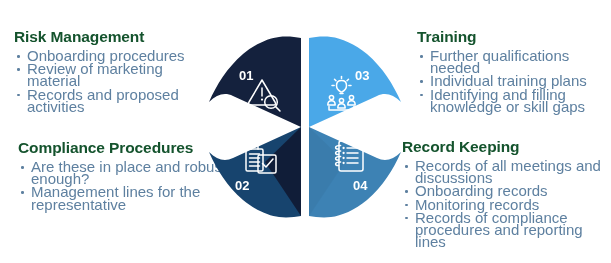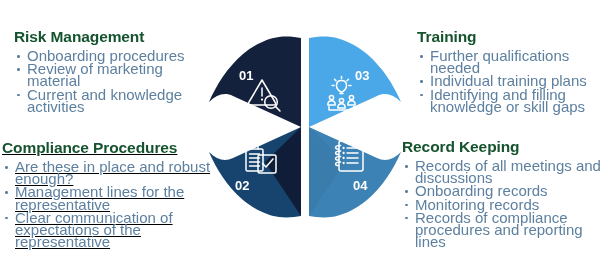--- a/index.html
+++ b/index.html
@@ -51,21 +51,21 @@
     position: absolute;
     left: 3px;
     top: 5px;
     width: 2.6px;
     height: 2.6px;
     border-radius: 50%;
     background: #5e80a0;
   }
 
   #blk-risk        { left: 14px;  top: 28px;  width: 200px; }
-  #blk-compliance  { left: 2px;   top: 139px; width: 212px; text-decoration: underline; }
+  #blk-compliance  { left: 18px;   top: 139px; width: 212px; }
   #blk-training    { left: 417px; top: 28px;  width: 200px; }
   #blk-record      { left: 402px; top: 138px; width: 205px; }
 
   
   #center-graphic {
     position: absolute;
     left: 205px;
     top: 36px;
     width: 200px;
     height: 182px;
@@ -90,30 +90,29 @@
 </head>
 <body>
 
 <div id="stage">
 
   <div class="block" id="blk-risk">
     <h2>Risk Management</h2>
     <ul>
       <li>Onboarding procedures</li>
       <li>Review of marketing material</li>
-      <li>Current and knowledge activities</li>
+      <li>Records and proposed activities</li>
     </ul>
   </div>
 
   <div class="block" id="blk-compliance">
     <h2>Compliance Procedures</h2>
     <ul>
       <li>Are these in place and robust enough?</li>
       <li>Management lines for the representative</li>
-      <li>Clear communication of expectations of the representative</li>
     </ul>
   </div>
 
   <div class="block" id="blk-training">
     <h2>Training</h2>
     <ul>
       <li>Further qualifications needed</li>
       <li>Individual training plans</li>
       <li>Identifying and filling knowledge or skill gaps</li>
     </ul>

